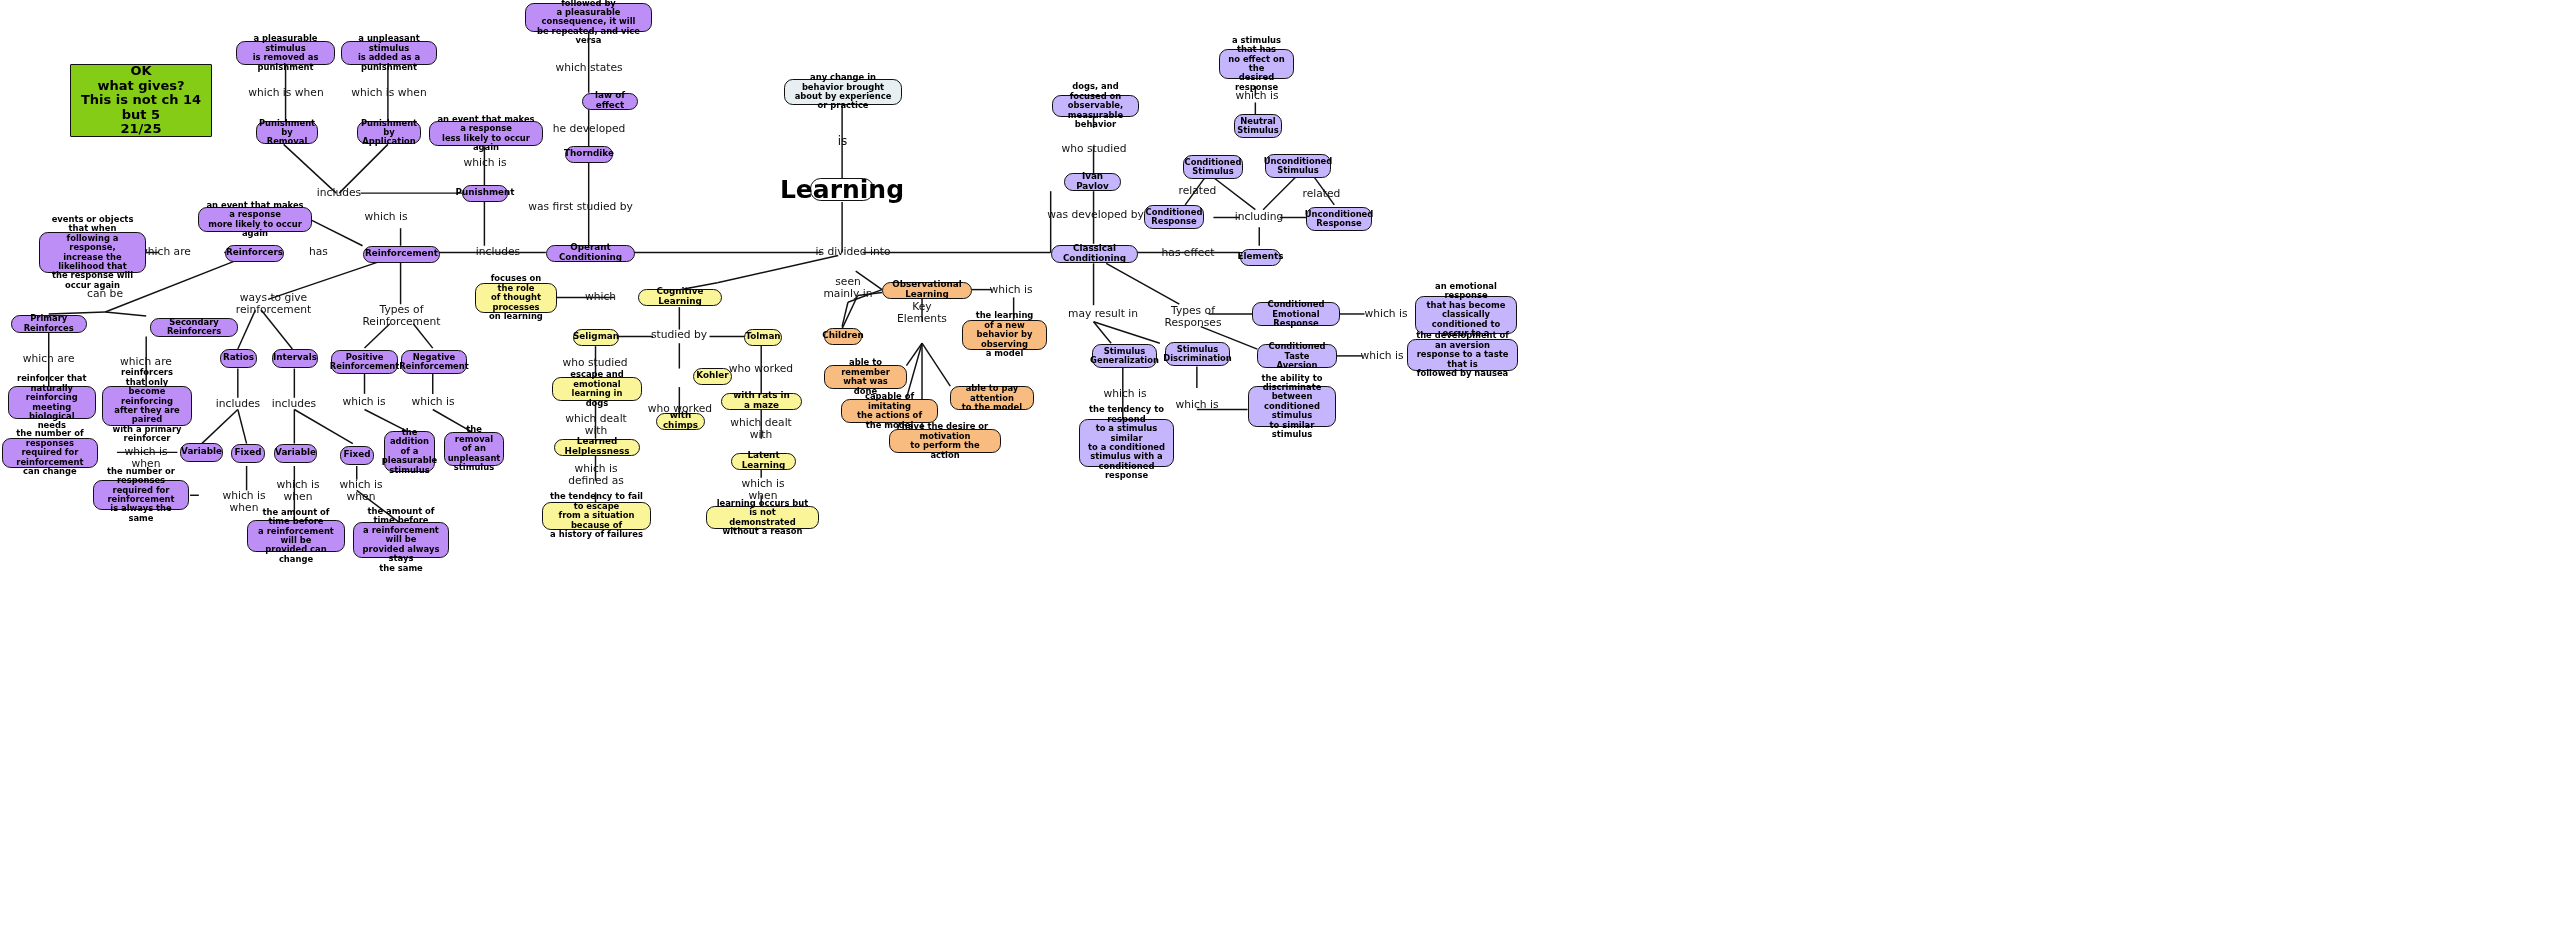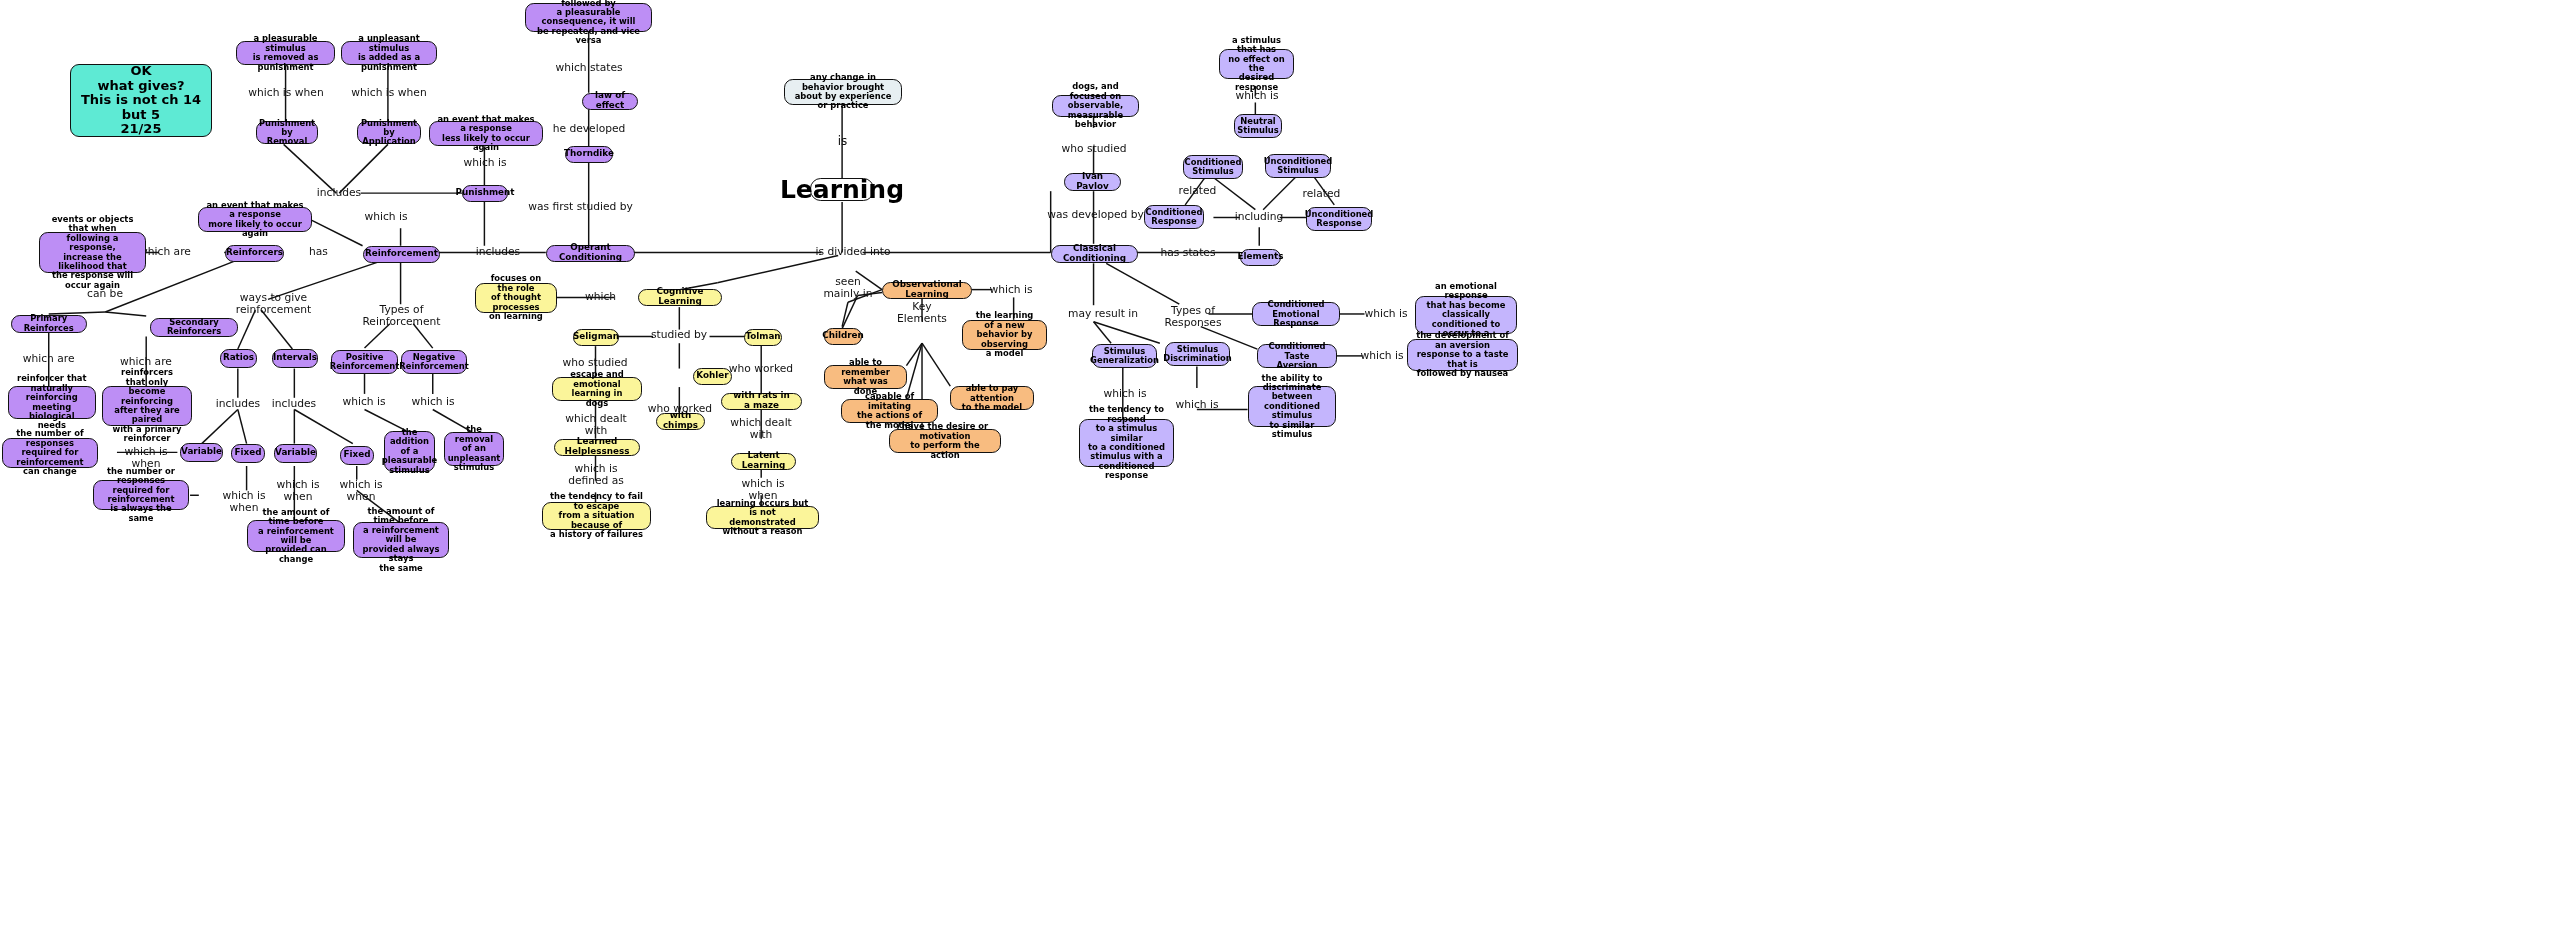--- a/index.html
+++ b/index.html
@@ -8,21 +8,21 @@
   .node{position:absolute;box-sizing:border-box;border:1.6px solid #111;
         border-radius:8.8px;display:flex;align-items:center;justify-content:center;
         text-align:center;font-weight:bold;line-height:1.12;padding:3.9px 6.8px;
         color:#000;}
   .purple{background:#bd8ef5;}
   .yellow{background:#fbf59a;}
   .teal  {background:#c4b5fd;}
   .orange{background:#f8bc80;}
   .white {background:#ffffff;}
   .bluegray{background:#e7eff2;}
-  .orangebig{background:#5eead4;border-radius:9px;}
+  .orangebig{background:#84cc16;border-radius:1px;}
   .link{position:absolute;color:#111;font-size:13px;font-weight:normal;
         text-align:center;line-height:1.12;white-space:pre-line;}
   svg.edges{position:absolute;left:0;top:0;width:2576px;height:934px;
             pointer-events:none;}
   svg.edges line{stroke:#111;stroke-width:1.5;}
   .root{font-size:25px;border-width:1.9px;border-radius:10.7px;}
 </style>
 </head>
 <body>
 
@@ -301,21 +301,21 @@
   <div class="node orange" style="left:950px;top:386px;width:84px;height:24.4px;font-size:8.4px;white-space:pre-line;">able to pay attention
 to the model</div>
 
   <div class="node teal" style="left:1052px;top:95px;width:87px;height:22px;font-size:8.4px;white-space:pre-line;">dogs, and focused on
 observable, measurable
 behavior</div>
   <div class="link" style="left:1059px;top:143px;width:70px;font-size:10.7px;">who studied</div>
   <div class="node teal" style="left:1064px;top:173px;width:57px;height:17.5px;font-size:8.8px;">Ivan Pavlov</div>
   <div class="link" style="left:1047px;top:209px;width:97px;font-size:10.7px;">was developed by</div>
   <div class="node teal" style="left:1051px;top:245px;width:87px;height:17.5px;font-size:8.8px;">Classical Conditioning</div>
-  <div class="link" style="left:1153px;top:247px;width:70px;font-size:10.7px;">has states</div>
+  <div class="link" style="left:1153px;top:247px;width:70px;font-size:10.7px;">has effect</div>
   <div class="node teal" style="left:1240px;top:249px;width:41px;height:16.6px;font-size:8.8px;">Elements</div>
   <div class="link" style="left:1228px;top:211px;width:62px;font-size:10.7px;">including</div>
   <div class="node teal" style="left:1219px;top:49px;width:75px;height:30px;font-size:8.4px;white-space:pre-line;">a stimulus that has
 no effect on the
 desired response</div>
   <div class="link" style="left:1226px;top:90px;width:62px;font-size:10.7px;">which is</div>
   <div class="node teal" style="left:1234px;top:114px;width:48px;height:24.4px;font-size:8.4px;white-space:pre-line;">Neutral
 Stimulus</div>
   <div class="node teal" style="left:1183px;top:155px;width:60px;height:24.4px;font-size:8.4px;white-space:pre-line;">Conditioned
 Stimulus</div>

